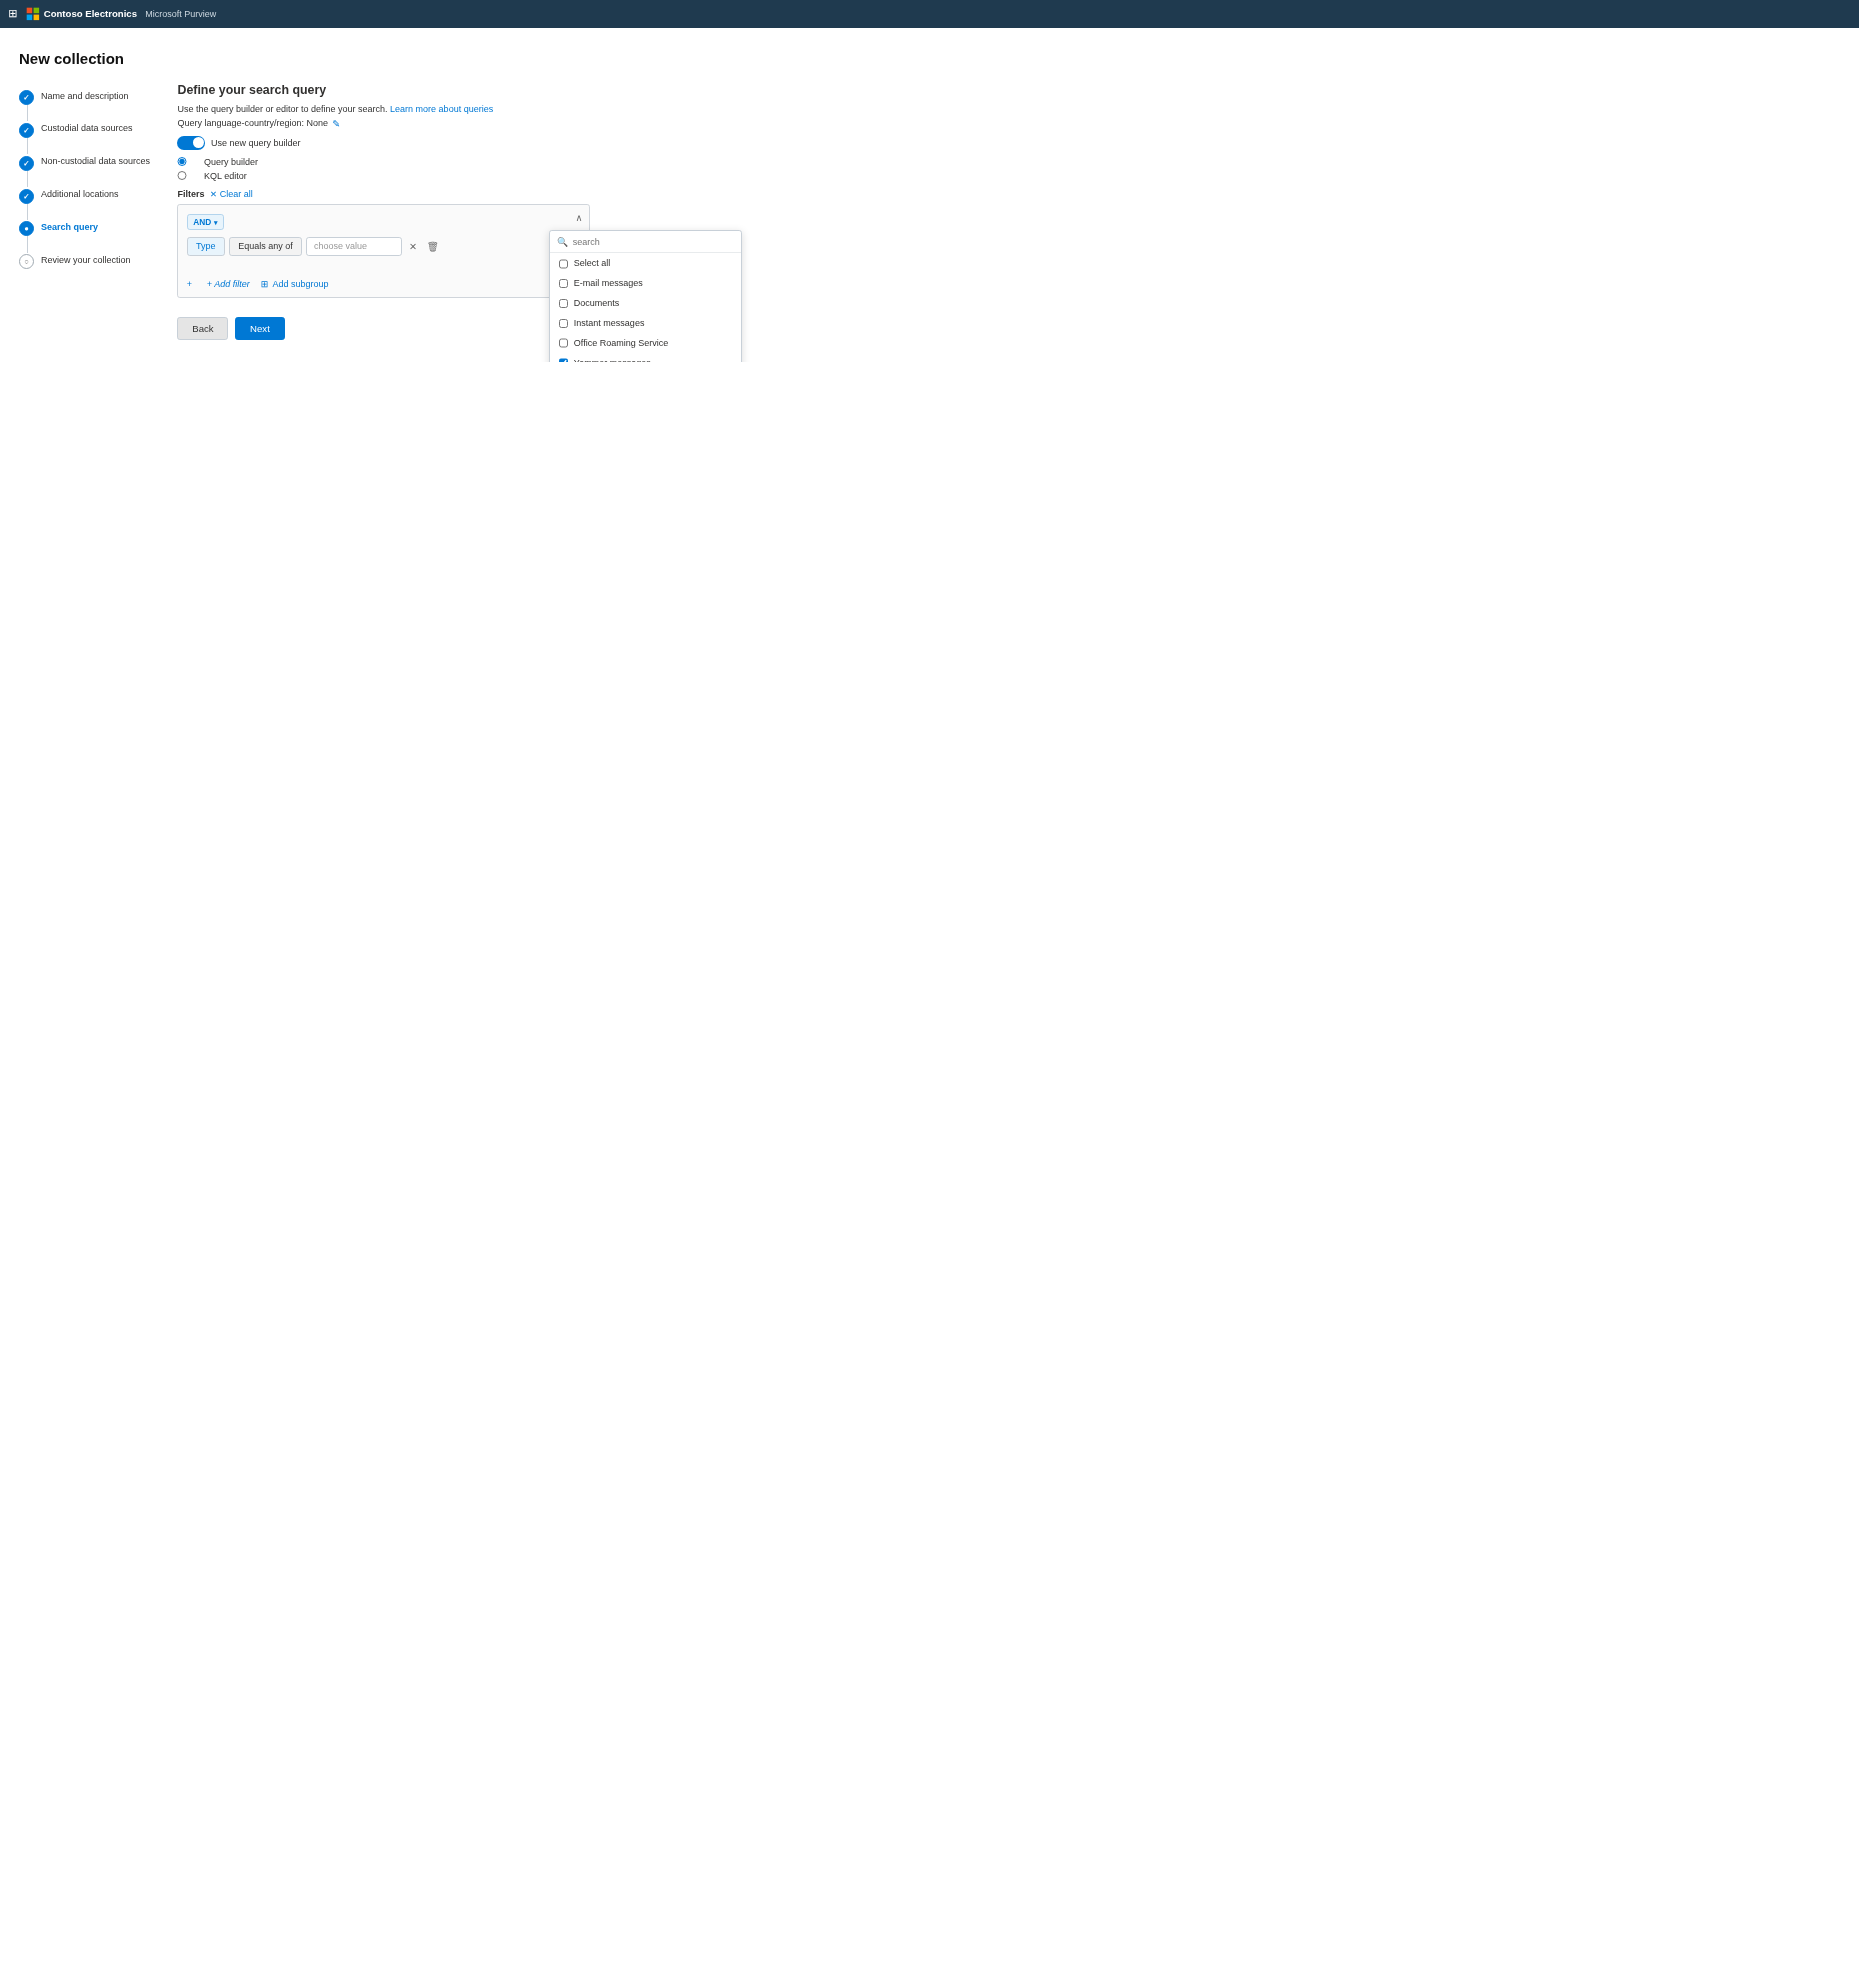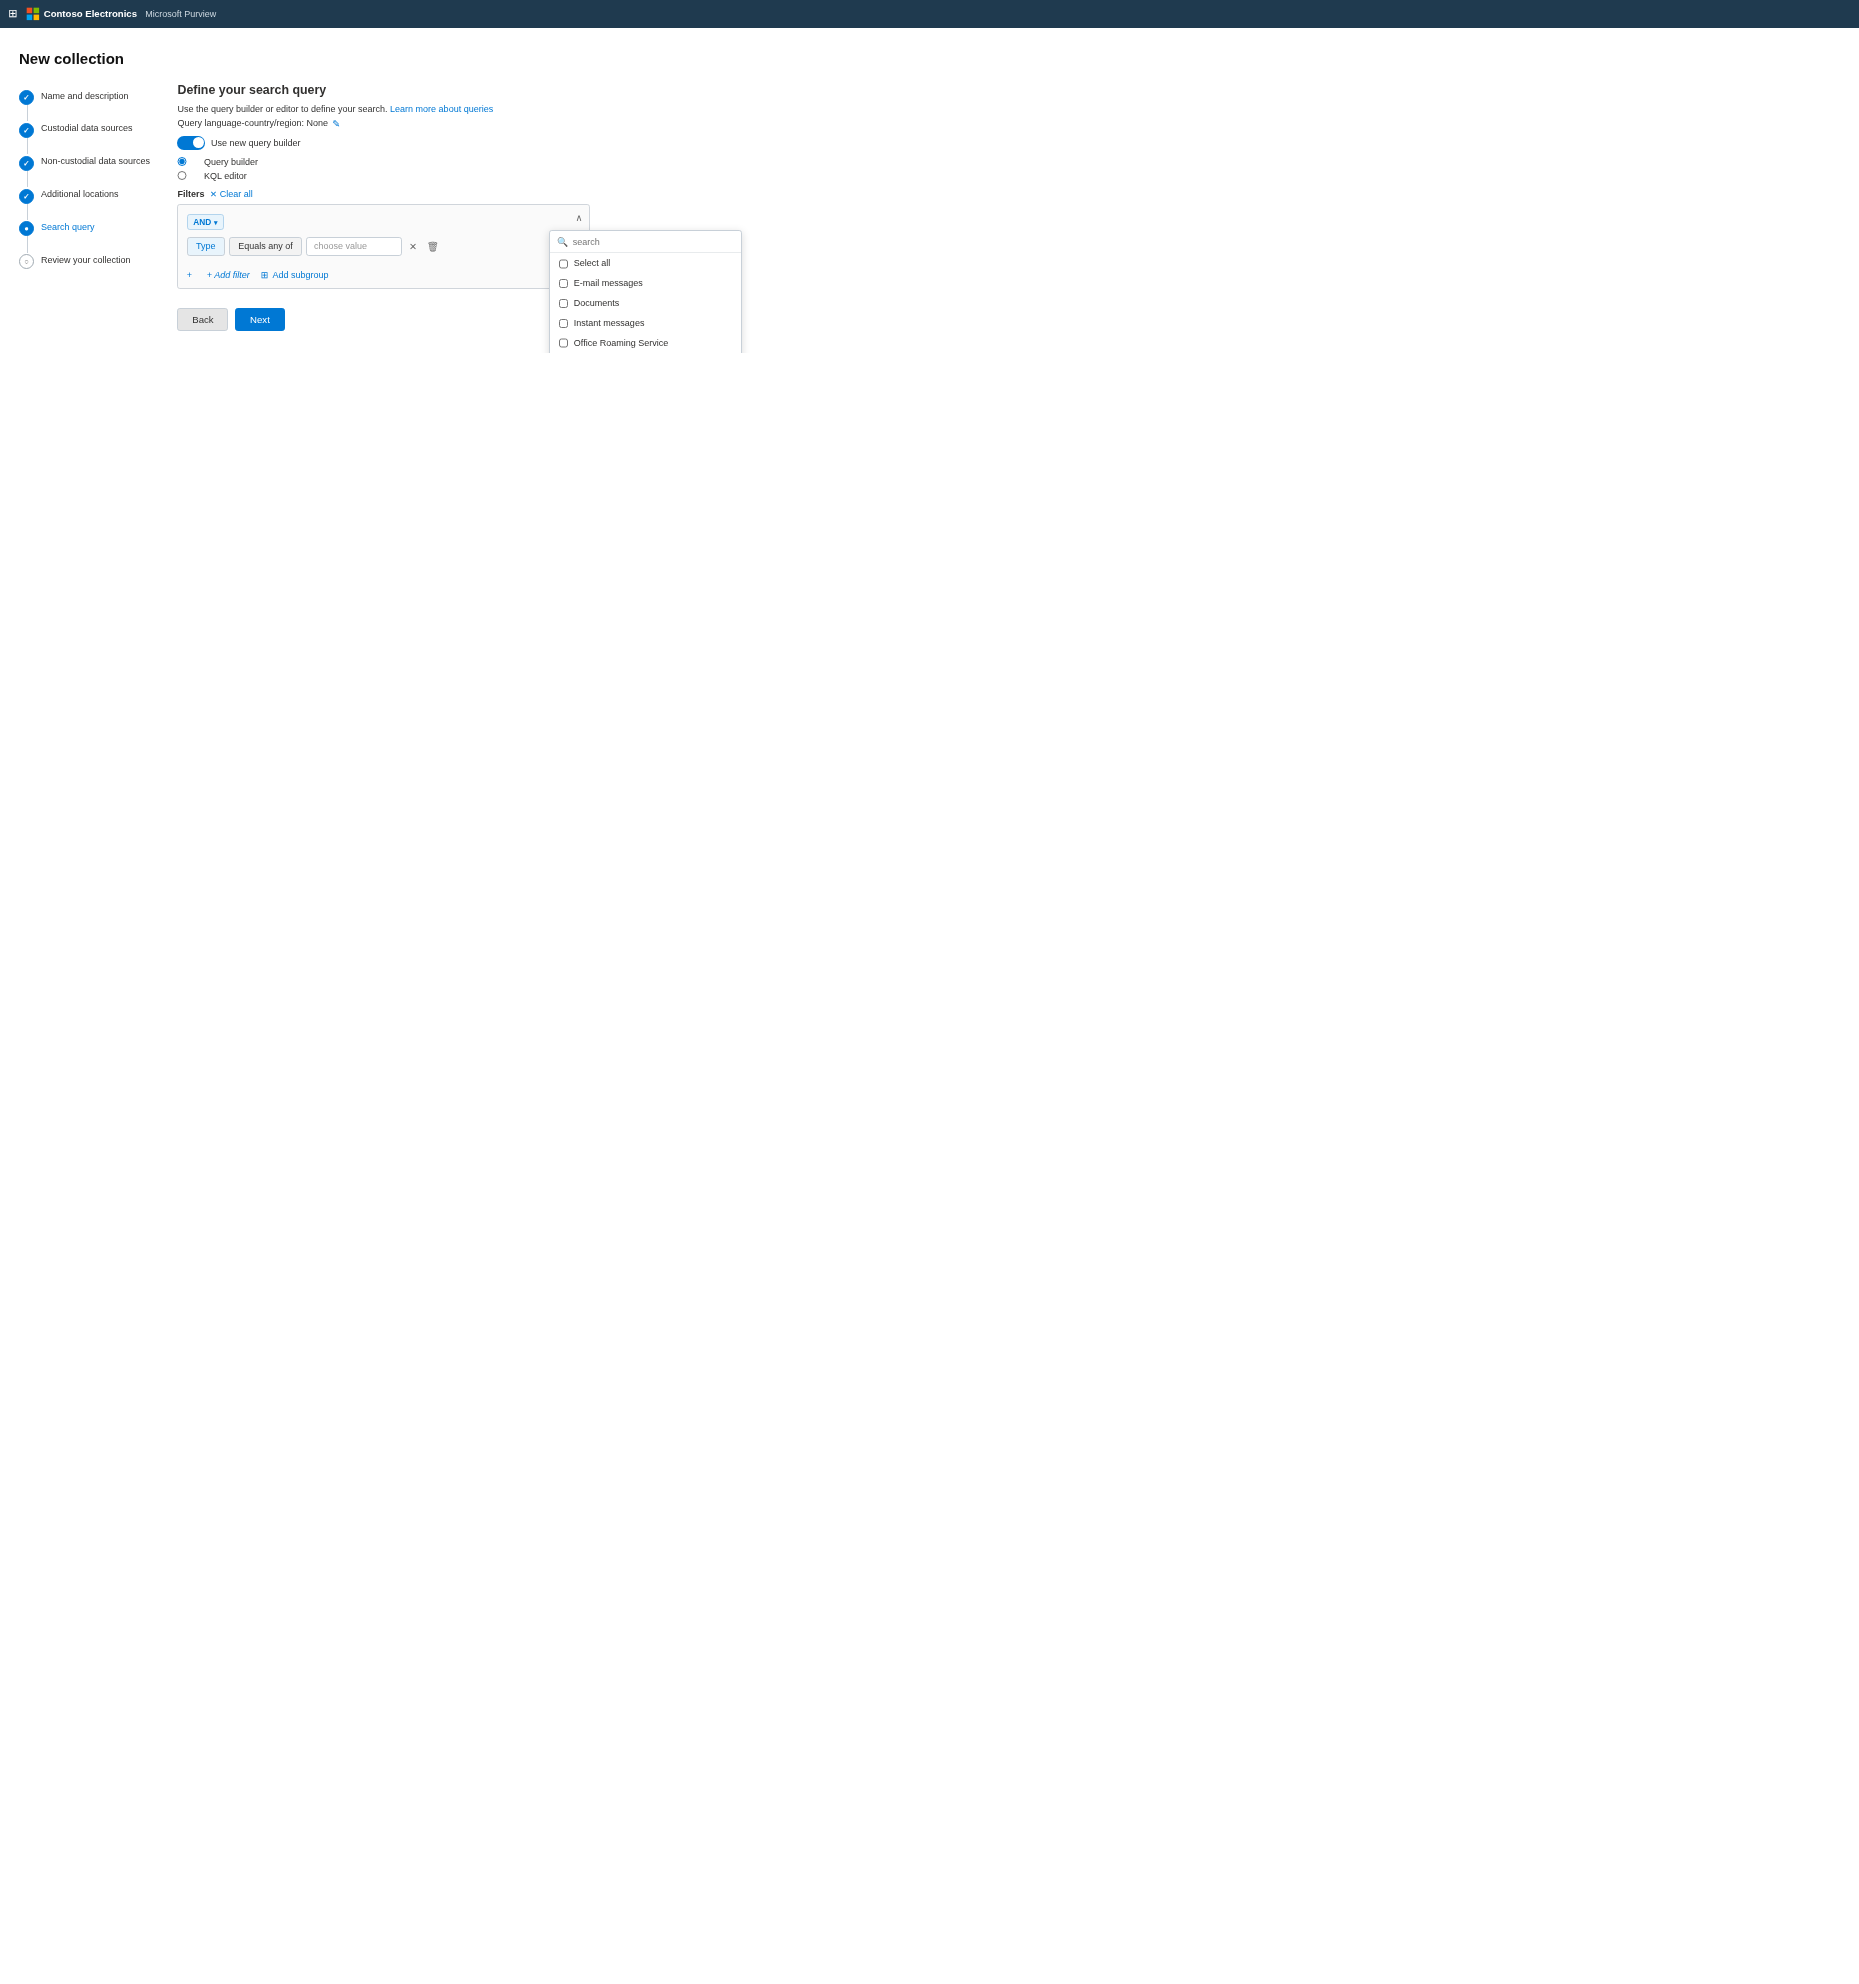--- a/index.html
+++ b/index.html
@@ -31,21 +31,21 @@
     .step-item { display: flex; align-items: flex-start; gap: 6.9px; margin-bottom: 0; position: relative; }
     .step-connector { width: 1.4px; background: #c8d0d8; height: 16.5px; margin-left: 7.6px; }
     .step-circle {
       width: 15px; height: 15px; border-radius: 50%; display: flex; align-items: center; justify-content: center;
       font-size: 7.6px; font-weight: 600; flex-shrink: 0; margin-top: 1.4px;
     }
     .step-circle.completed { background: #0078d4; border: 1.4px solid #0078d4; color: #fff; }
     .step-circle.active { background: #0078d4; border: 1.4px solid #0078d4; color: #fff; }
     .step-circle.inactive { background: #fff; border: 1.4px solid #a0aab2; color: #666; }
     .step-label { font-size: 9px; color: #323130; padding-top: 2.1px; }
-    .step-label.active { font-weight: 400; color: #0078d4; }
+    .step-label.active { font-weight: 700; color: #0078d4; }
 
     
     .main { flex: 1; max-width: 413px; }
     .section-title { font-size: 12.4px; font-weight: 700; margin-bottom: 6.9px; }
     .section-desc { font-size: 9px; color: #333; margin-bottom: 4.1px; }
     .section-desc a { color: #0078d4; text-decoration: none; }
     .query-lang { font-size: 9px; color: #333; margin-bottom: 6.9px; display: flex; align-items: center; gap: 4.1px; }
     .edit-icon { color: #0078d4; font-size: 9.6px; }
 
     
@@ -74,21 +74,21 @@
       border: 0.7px solid #d0d5db; border-radius: 2.8px; padding: 8.3px; background: #fafafa; position: relative;
     }
     .and-badge {
       display: inline-flex; align-items: flex-end; gap: 2.8px; background: #e8f4fc; border: 0.7px solid #b3d4ed;
       border-radius: 2.8px; padding: 2.1px 5.5px; font-size: 8.3px; font-weight: 600; color: #0078d4; cursor: pointer;
       margin-bottom: 6.9px;
     }
     .chevron-icon { font-size: 6.9px; }
 
     
-    .filter-row { display: flex; align-items: center; gap: 4.1px; margin-bottom: 14px; }
+    .filter-row { display: flex; align-items: center; gap: 4.1px; margin-bottom: 23px; }
     .filter-pill {
       padding: 3.4px 8.3px; border-radius: 2.8px; font-size: 9px; border: 0.7px solid #c8d0d8; background: #e8f4fc;
       color: #0078d4; font-weight: 500;
     }
     .filter-pill.operator { background: #f3f3f3; color: #333; border-color: #c8d0d8; }
     .filter-value-input {
       padding: 3.4px 6.9px; border-radius: 2.8px; font-size: 9px; border: 0.7px solid #c8d0d8; background: #fff;
       color: #999; min-width: 96px; cursor: pointer;
     }
     .icon-btn { background: none; border: none; cursor: pointer; color: #666; font-size: 9.6px; padding: 1.4px 2.8px; }

